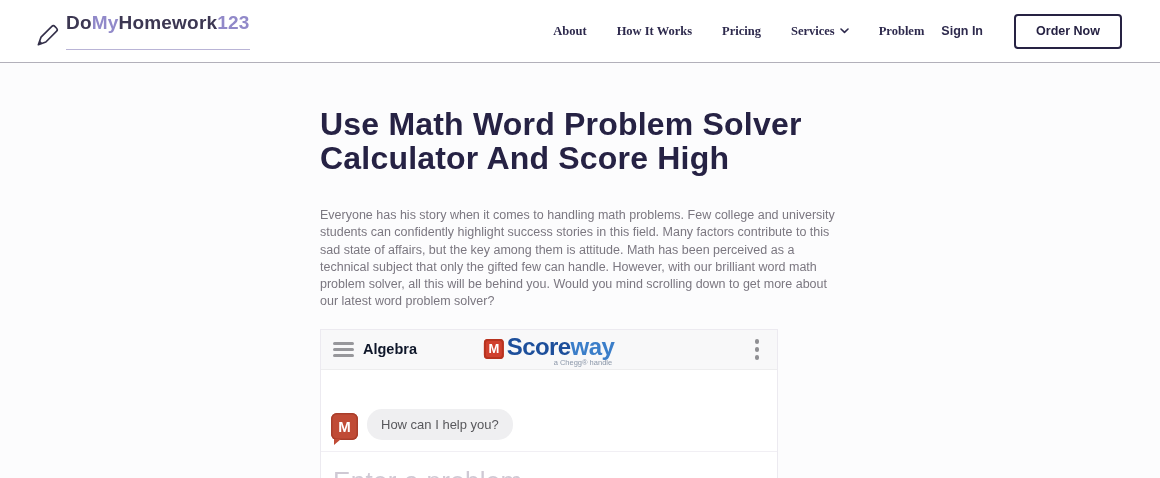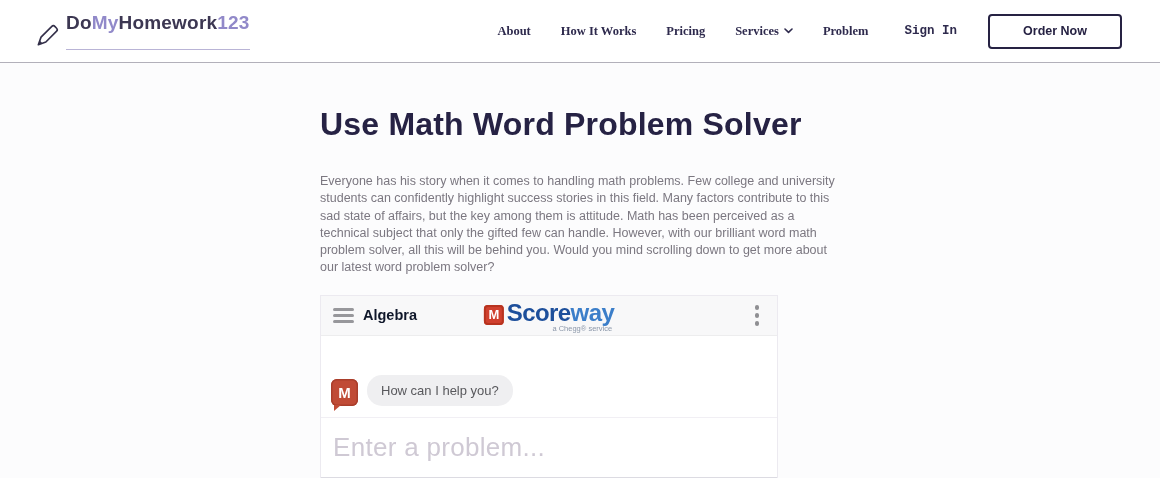--- a/index.html
+++ b/index.html
@@ -28,25 +28,25 @@
   .logo-purple { color:#9189c9; }
   .pencil { width:27px; height:27px; margin-bottom:1px; }
 
   .nav { margin-left:auto; display:flex; align-items:center; gap:30px;font-family:Liberation Serif, serif; }
   .nav a {
     font-size:12.5px; font-weight:700; color:#2e2a4d;
     text-decoration:none; white-space:nowrap; cursor:pointer;
     display:inline-flex; align-items:center; gap:5px;
   }
   .signin {
-    margin-left:36px; font-size:12.5px; font-weight:700; color:#2e2a4d;
-    text-decoration:none; cursor:pointer; white-space:nowrap;font-family:Liberation Mono, monospace;
+    margin-left:17px; font-size:12.5px; font-weight:700; color:#2e2a4d;
+    text-decoration:none; cursor:pointer; white-space:nowrap;
   }
   .order-btn {
-    margin-left:31px; width:134px; height:35px;
+    margin-left:31px; width:108px; height:35px;
     background:#ffffff; border:2px solid #262243; border-radius:4px;
     font-family:"Liberation Sans", sans-serif;
     font-size:12.5px; font-weight:700; color:#262243; cursor:pointer;
   }
 
   
   .content { margin-left:320px; width:515px; }
   .page-title {
     margin-top:44px;
     font-size:32px; line-height:34px; font-weight:700;
@@ -141,38 +141,38 @@
         </svg>
       </a>
       <a>Problem</a>
     </nav>
 
     <a class="signin">Sign In</a>
     <button class="order-btn">Order Now</button>
   </header>
 
   <main class="content">
-    <h1 class="page-title"><span>Use Math Word Problem Solver</span><br></h1>
+    <h1 class="page-title"><span>Use Math Word Problem Solver</span><br><span>Calculator And Score High</span></h1>
 
     <p class="intro">Everyone has his story when it comes to handling math problems. Few college and university students can confidently highlight success stories in this field. Many factors contribute to this sad state of affairs, but the key among them is attitude. Math has been perceived as a technical subject that only the gifted few can handle. However, with our brilliant word math problem solver, all this will be behind you. Would you mind scrolling down to get more about our latest word problem solver?</p>
 
     <section class="widget">
       <div class="toolbar">
         <div class="hamburger">
           <div class="bar"></div>
             <div class="bar"></div>
             <div class="bar"></div>
         </div>
         <span class="subject">Algebra</span>
 
         <div class="brand">
           <span class="brand-icon">M</span>
           <div class="brand-col">
             <div class="wordmark"><span class="wm-dark">Score</span><span class="wm-light">way</span></div>
-            <div class="tagline">a Chegg® service</div>
+            <div class="tagline">a Chegg® handle</div>
           </div>
         </div>
 
         <div class="kebab">
           <div class="dot"></div>
             <div class="dot"></div>
             <div class="dot"></div>
         </div>
       </div>
 

